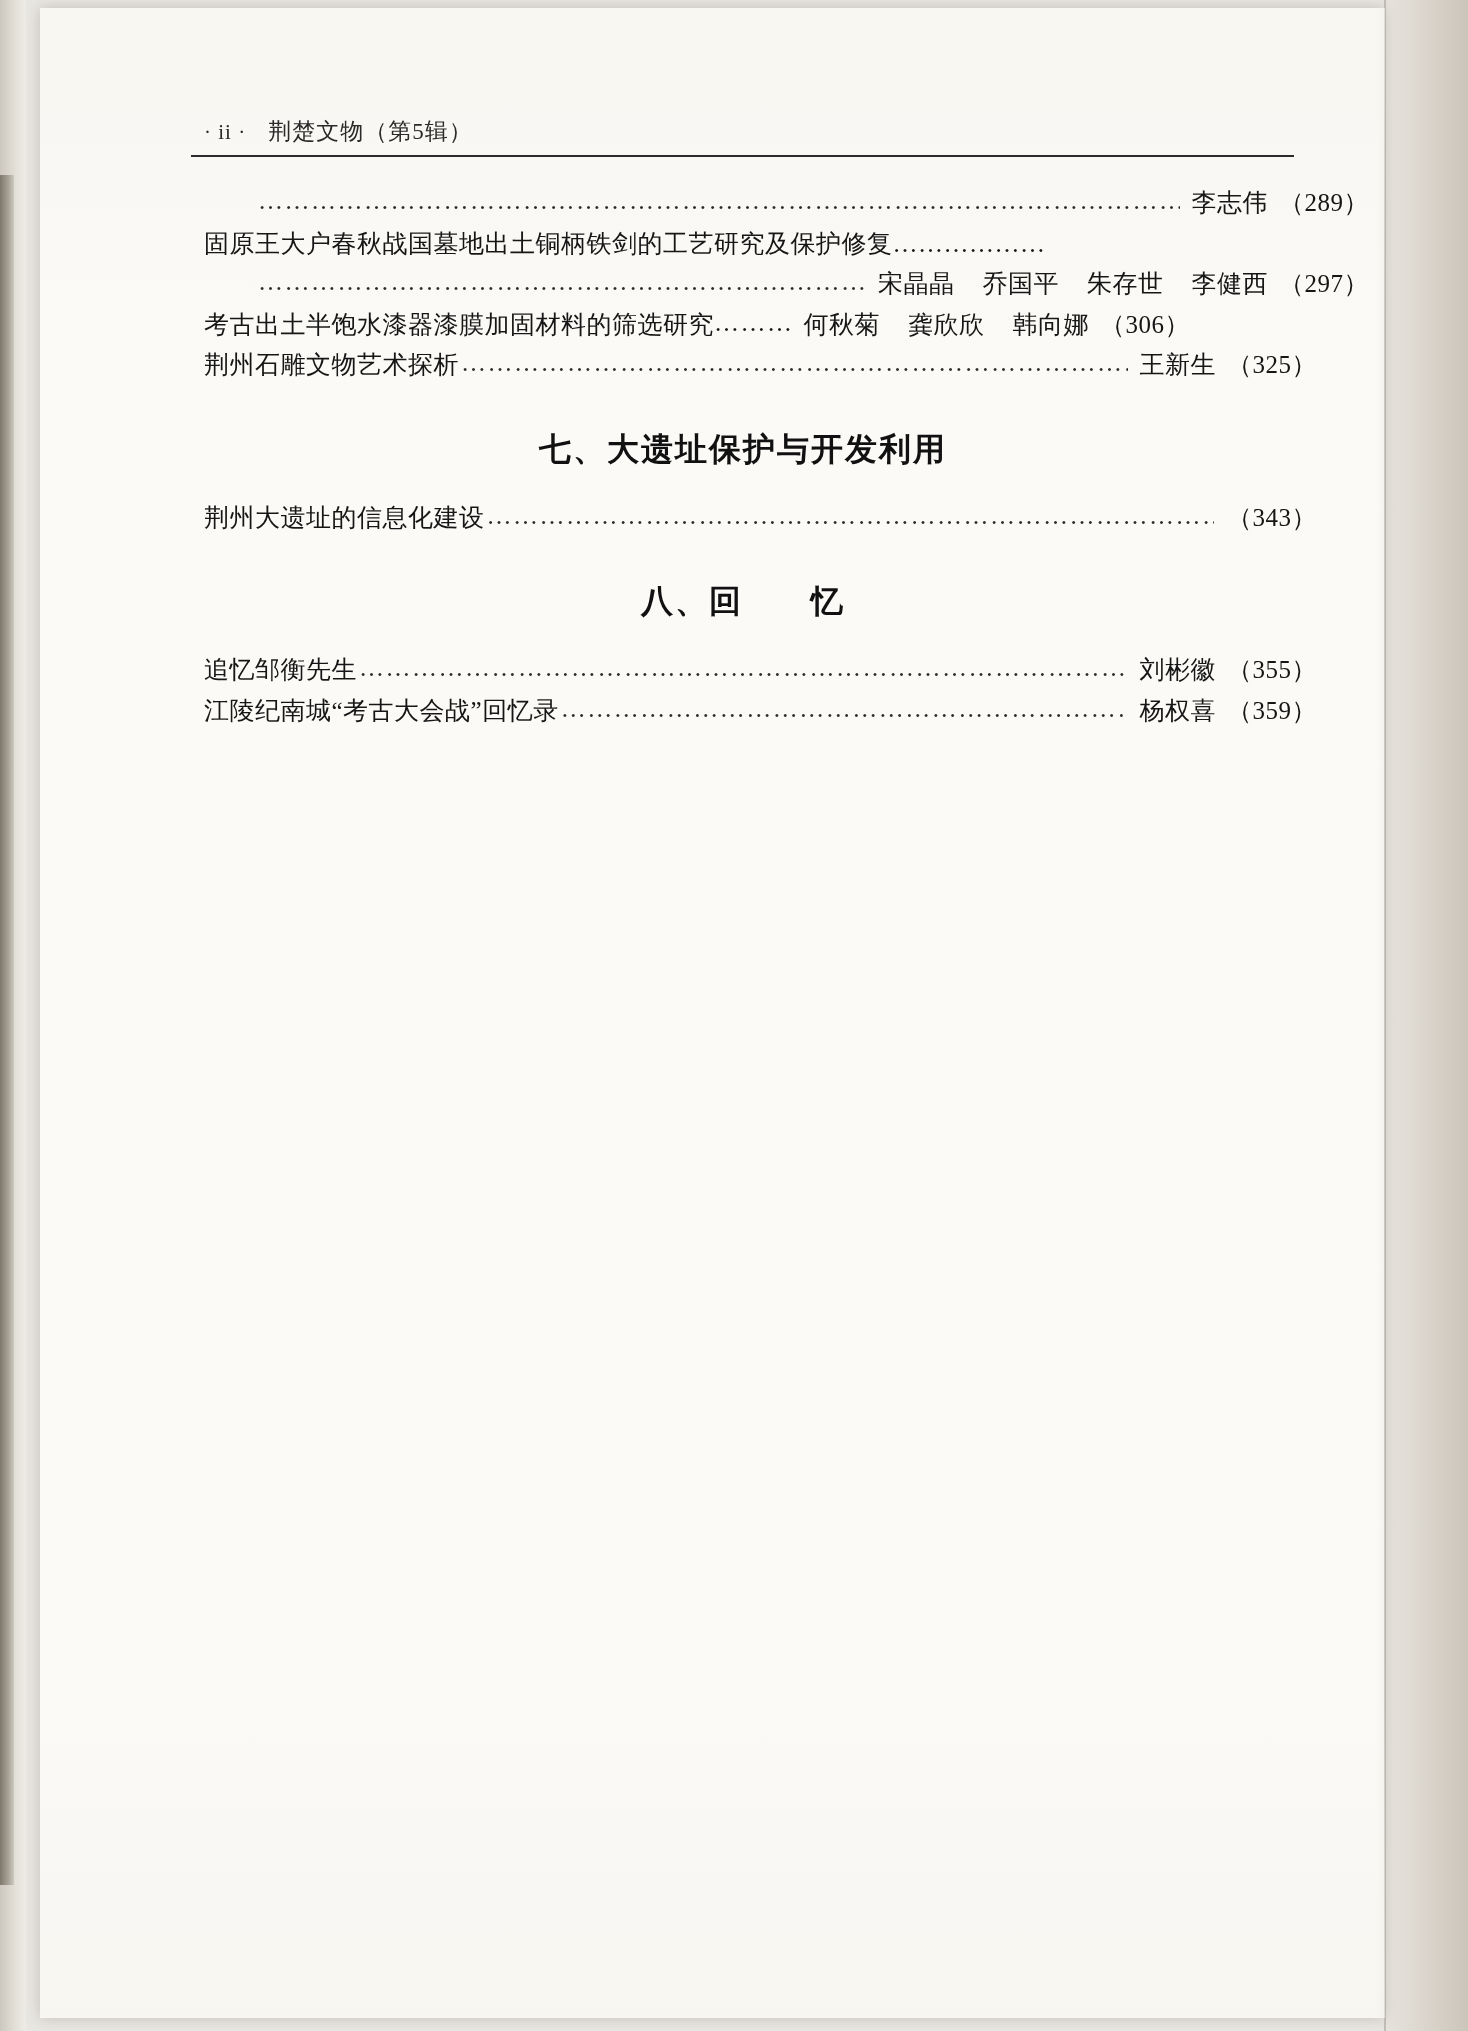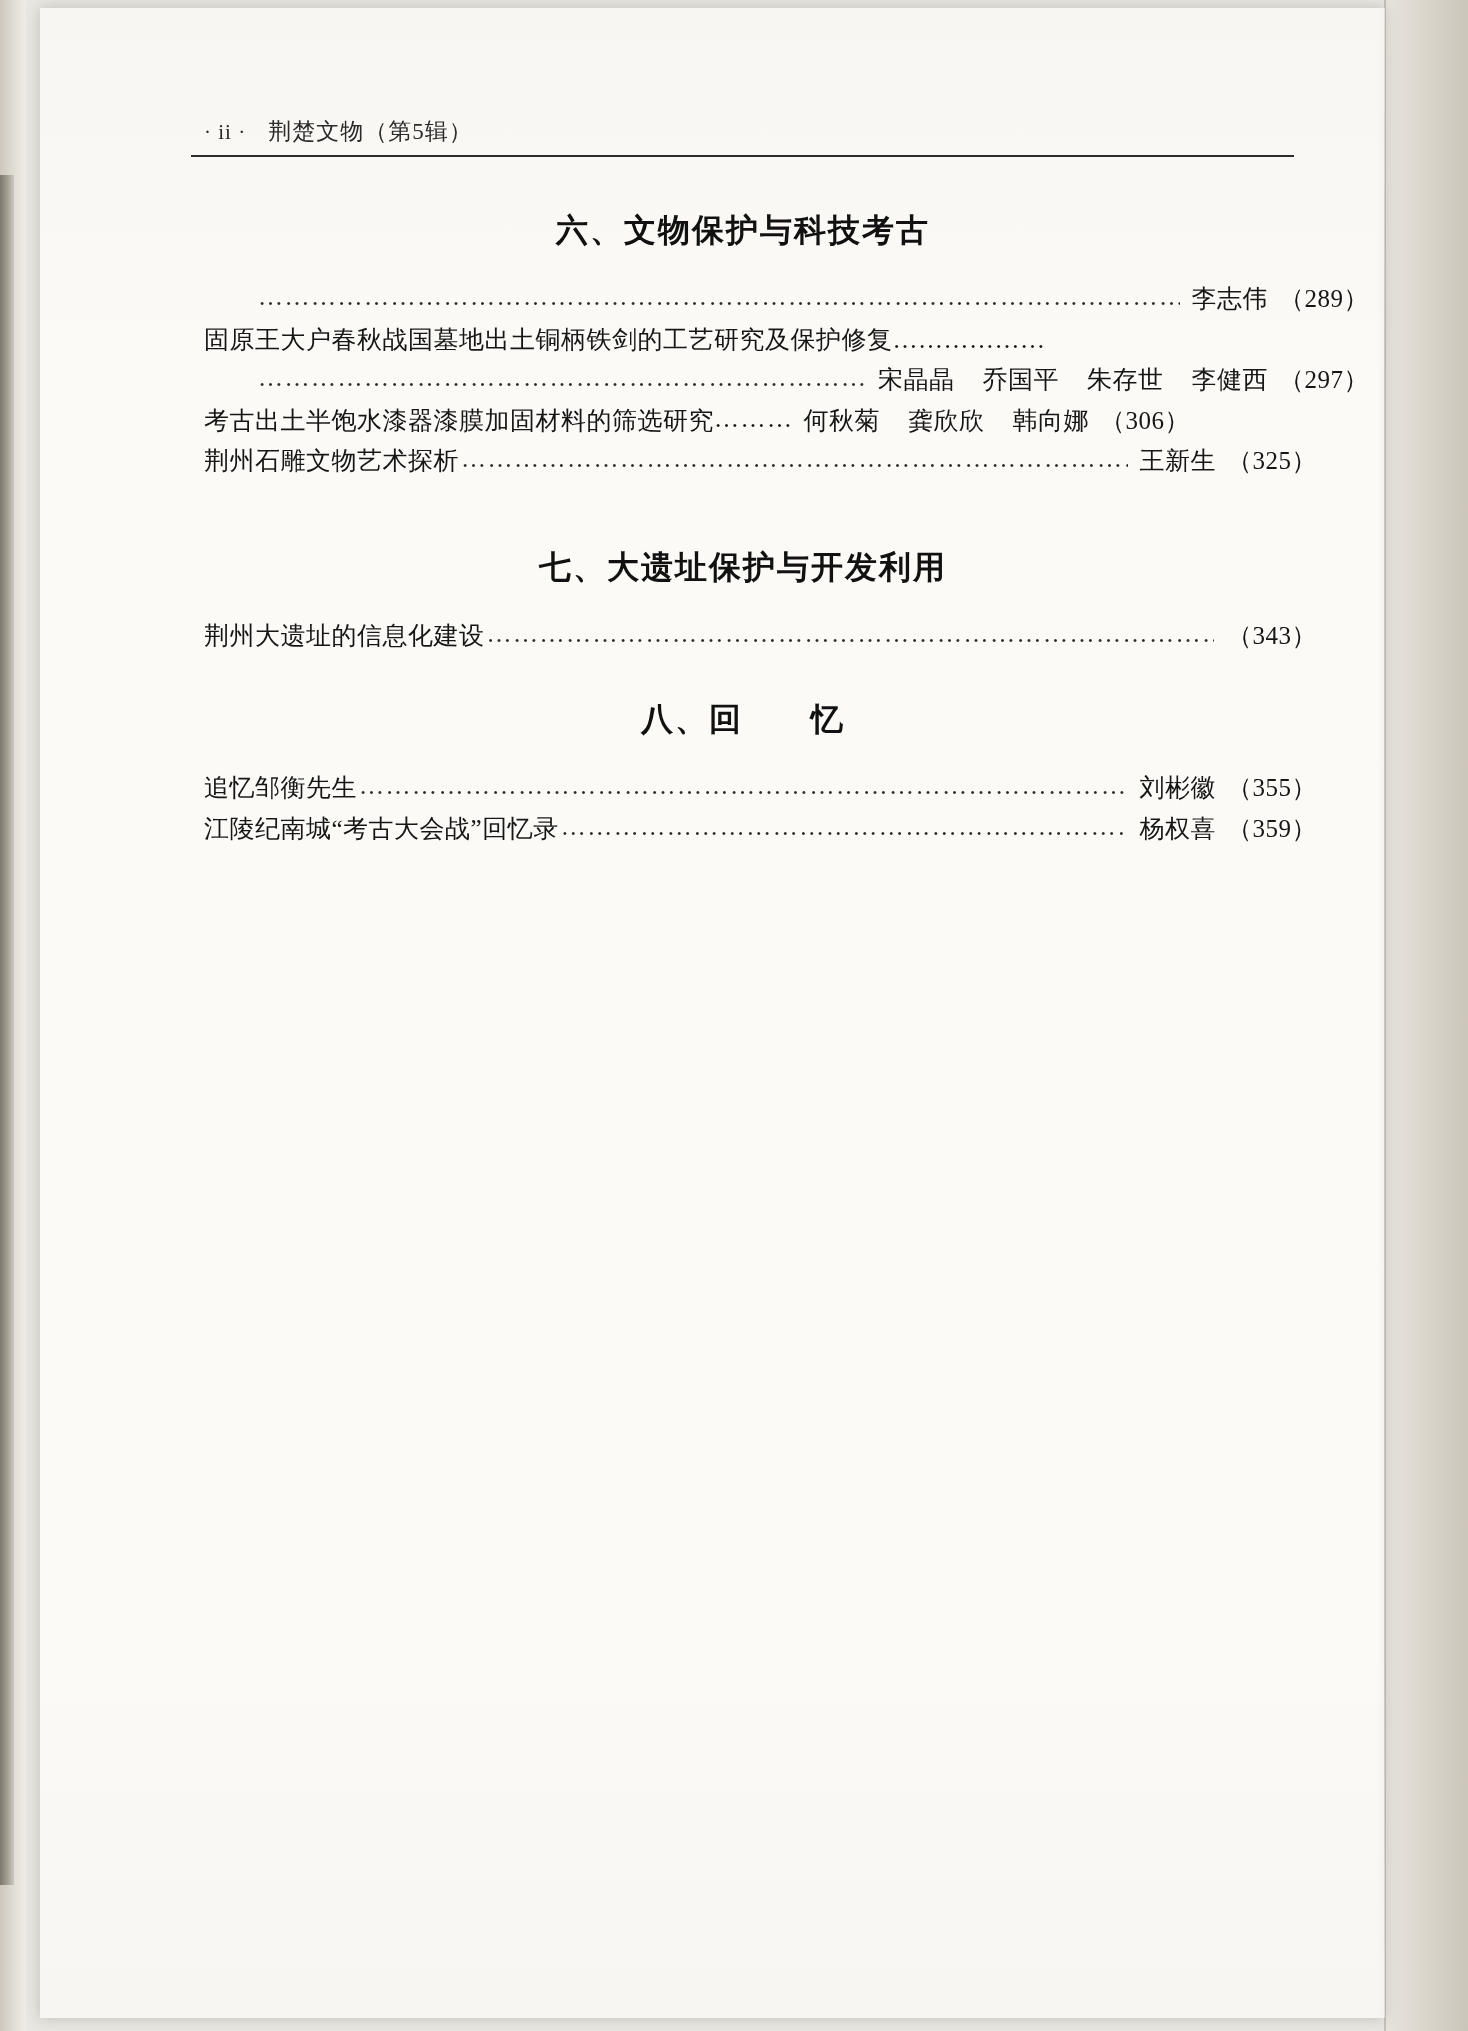--- a/index.html
+++ b/index.html
@@ -111,21 +111,21 @@
 
   
   .section-head {
     text-align: center;
     font-size: 32px;
     font-weight: bold;
     letter-spacing: 2px;
     color: #111;
   }
   .sh-1 { margin-top: 52px; }
-  .sh-2 { margin-top: 64px; }
+  .sh-2 { margin-top: 42px; }
   .sh-3 { margin-top: 42px; }
 
   .entries { margin-top: 26px; }
 
   
   .entry {
     font-size: 25px;
     line-height: 1.62;
     color: #161616;
     letter-spacing: .5px;
@@ -185,21 +185,20 @@
 </div>
 
 <div class="content">
 
   <div class="running-head">
     <span class="rh-folio">· ii ·</span>
     <span class="rh-title">荆楚文物（第5辑）</span>
   </div>
   <div class="rule"></div>
 
-  <div class="section-head sh-1">六、文物保护与科技考古</div>
   <div class="entries">
 
     <div class="entry">
       <div class="entry-line cont">
         <span class="leader">……………………………………………………………………………………………………………………</span>
         <span class="authors">
           <span class="author">李志伟</span>
         </span>
         <span class="page-no">（289）</span>
       </div>

